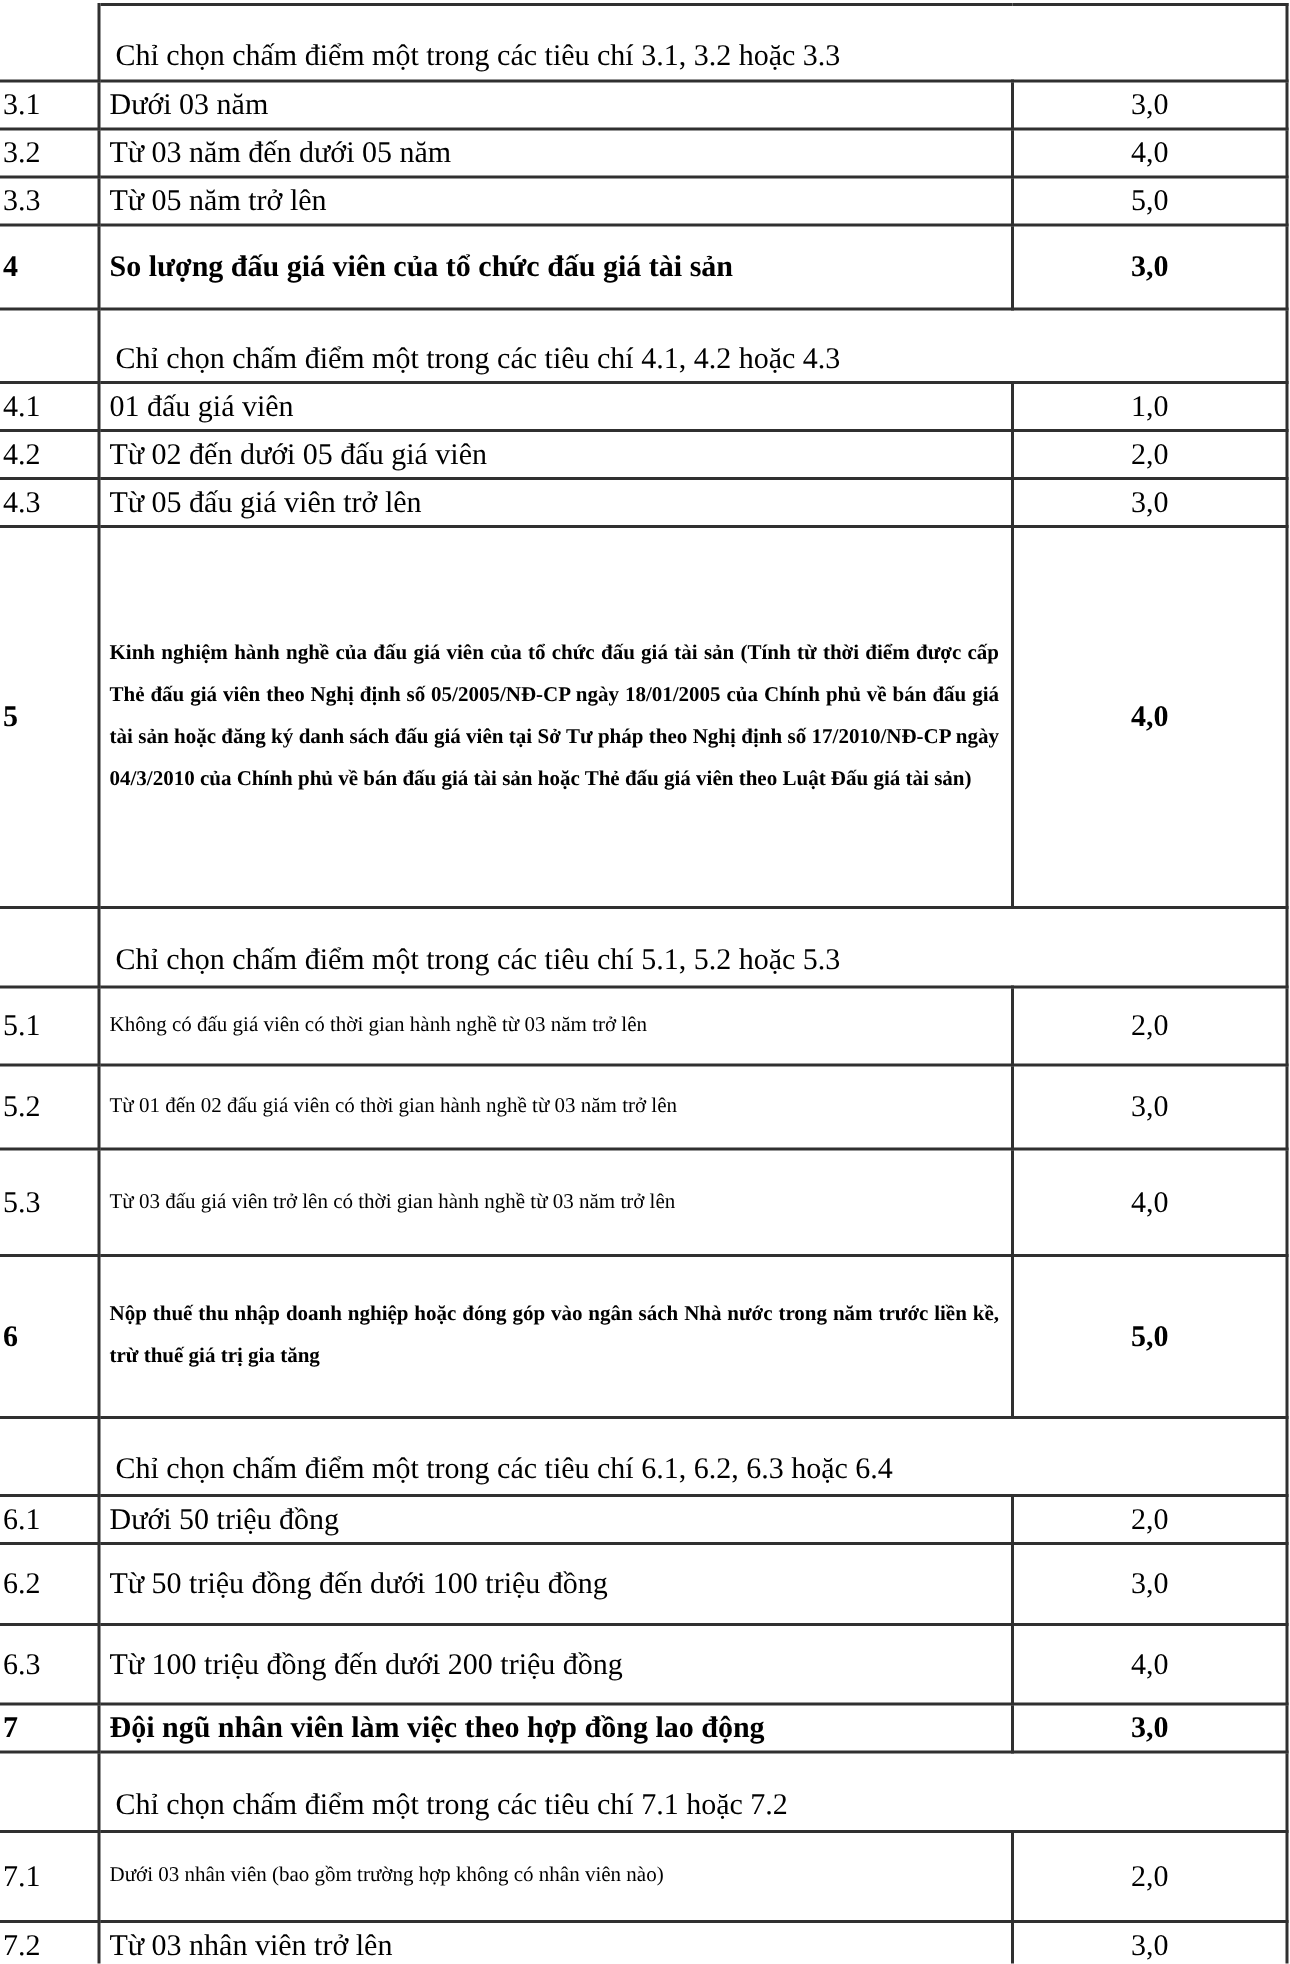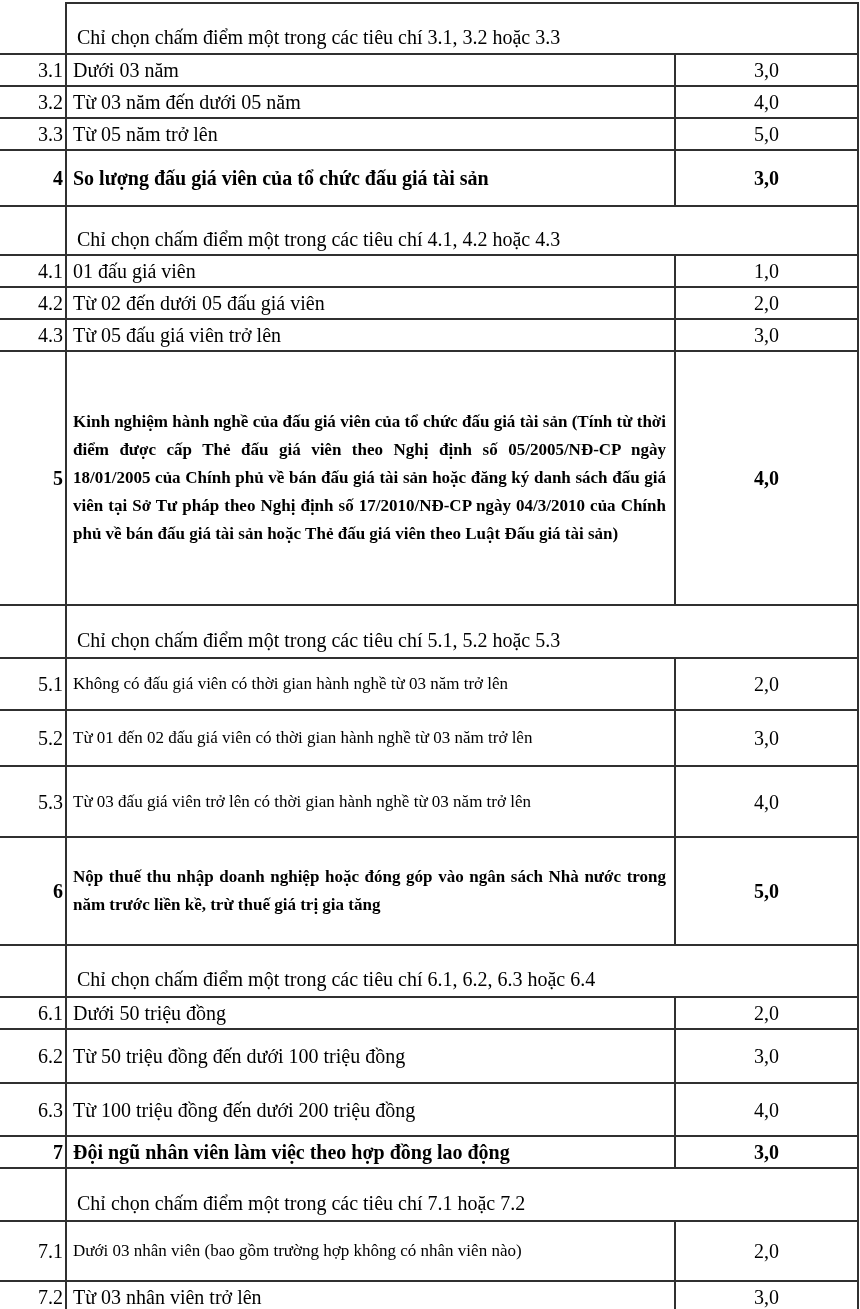--- a/index.html
+++ b/index.html
@@ -24,29 +24,29 @@
   td {
     border: 2px solid #303030;
     vertical-align: middle;
     font-size: 20px;
     line-height: 26px;
     padding: 2px 6px;
     overflow: hidden;
   }
   td:first-child { border-left: none; }
   tr.first-row td.cid { border-top: none; }
-  .cid    { text-align: right; padding: 2px 2px; margin-top: 16px; }
+  .cid    { text-align: left; padding: 2px 2px; margin-top: 16px; }
   .cdesc  { text-align: left;   padding: 2px 8px 2px 6px; }
   .cscore { text-align: center; }
   .cnote  { text-align: left;   padding: 18px 8px 2px 10px; margin-top: 28px; }
   tr.head td { font-weight: bold; }
   .justify {
     text-align: justify;
     text-justify: inter-word;
-    font-size: 17px;
+    font-size: 14px;
     line-height: 28px;
   }
 </style>
 </head>
 <body>
 
 <table class="criteria">
   <colgroup>
     <col class="c-id">
       <col class="c-desc">

